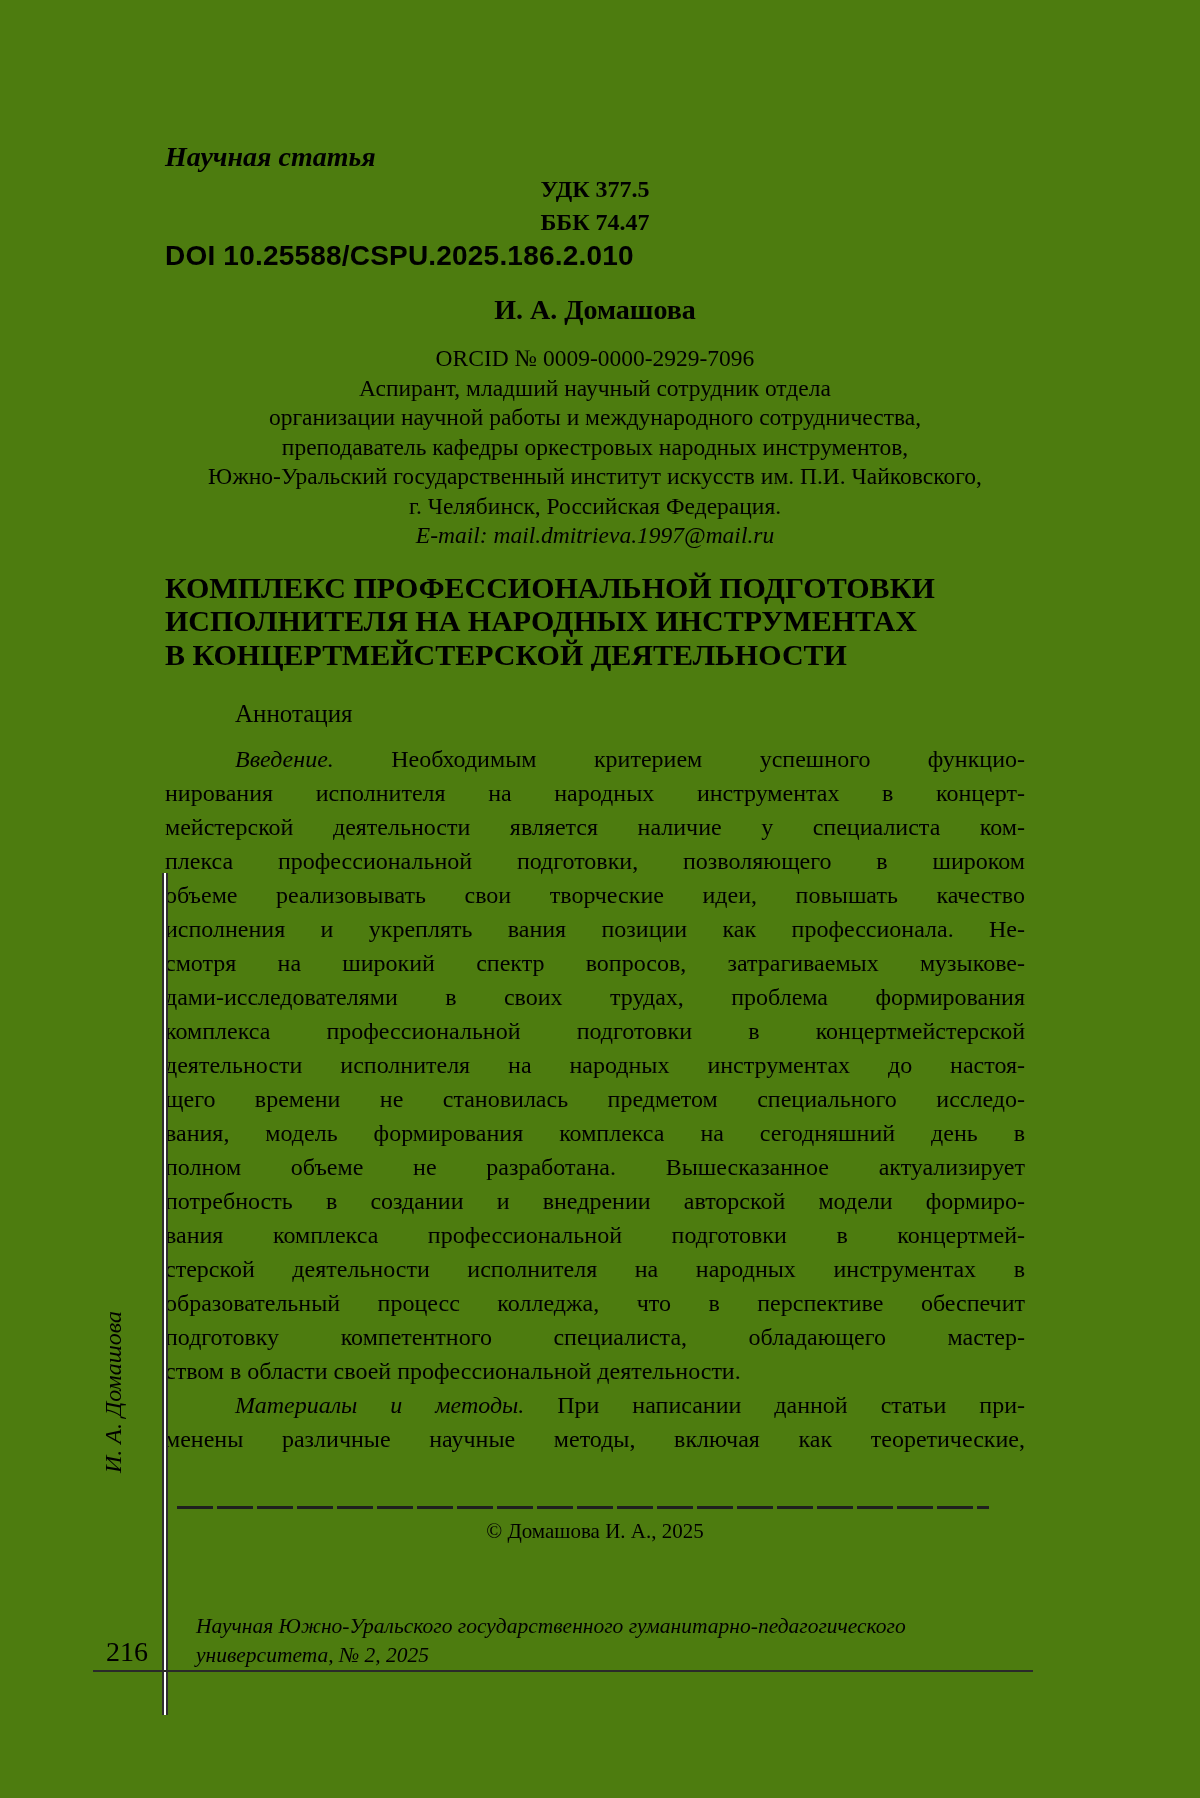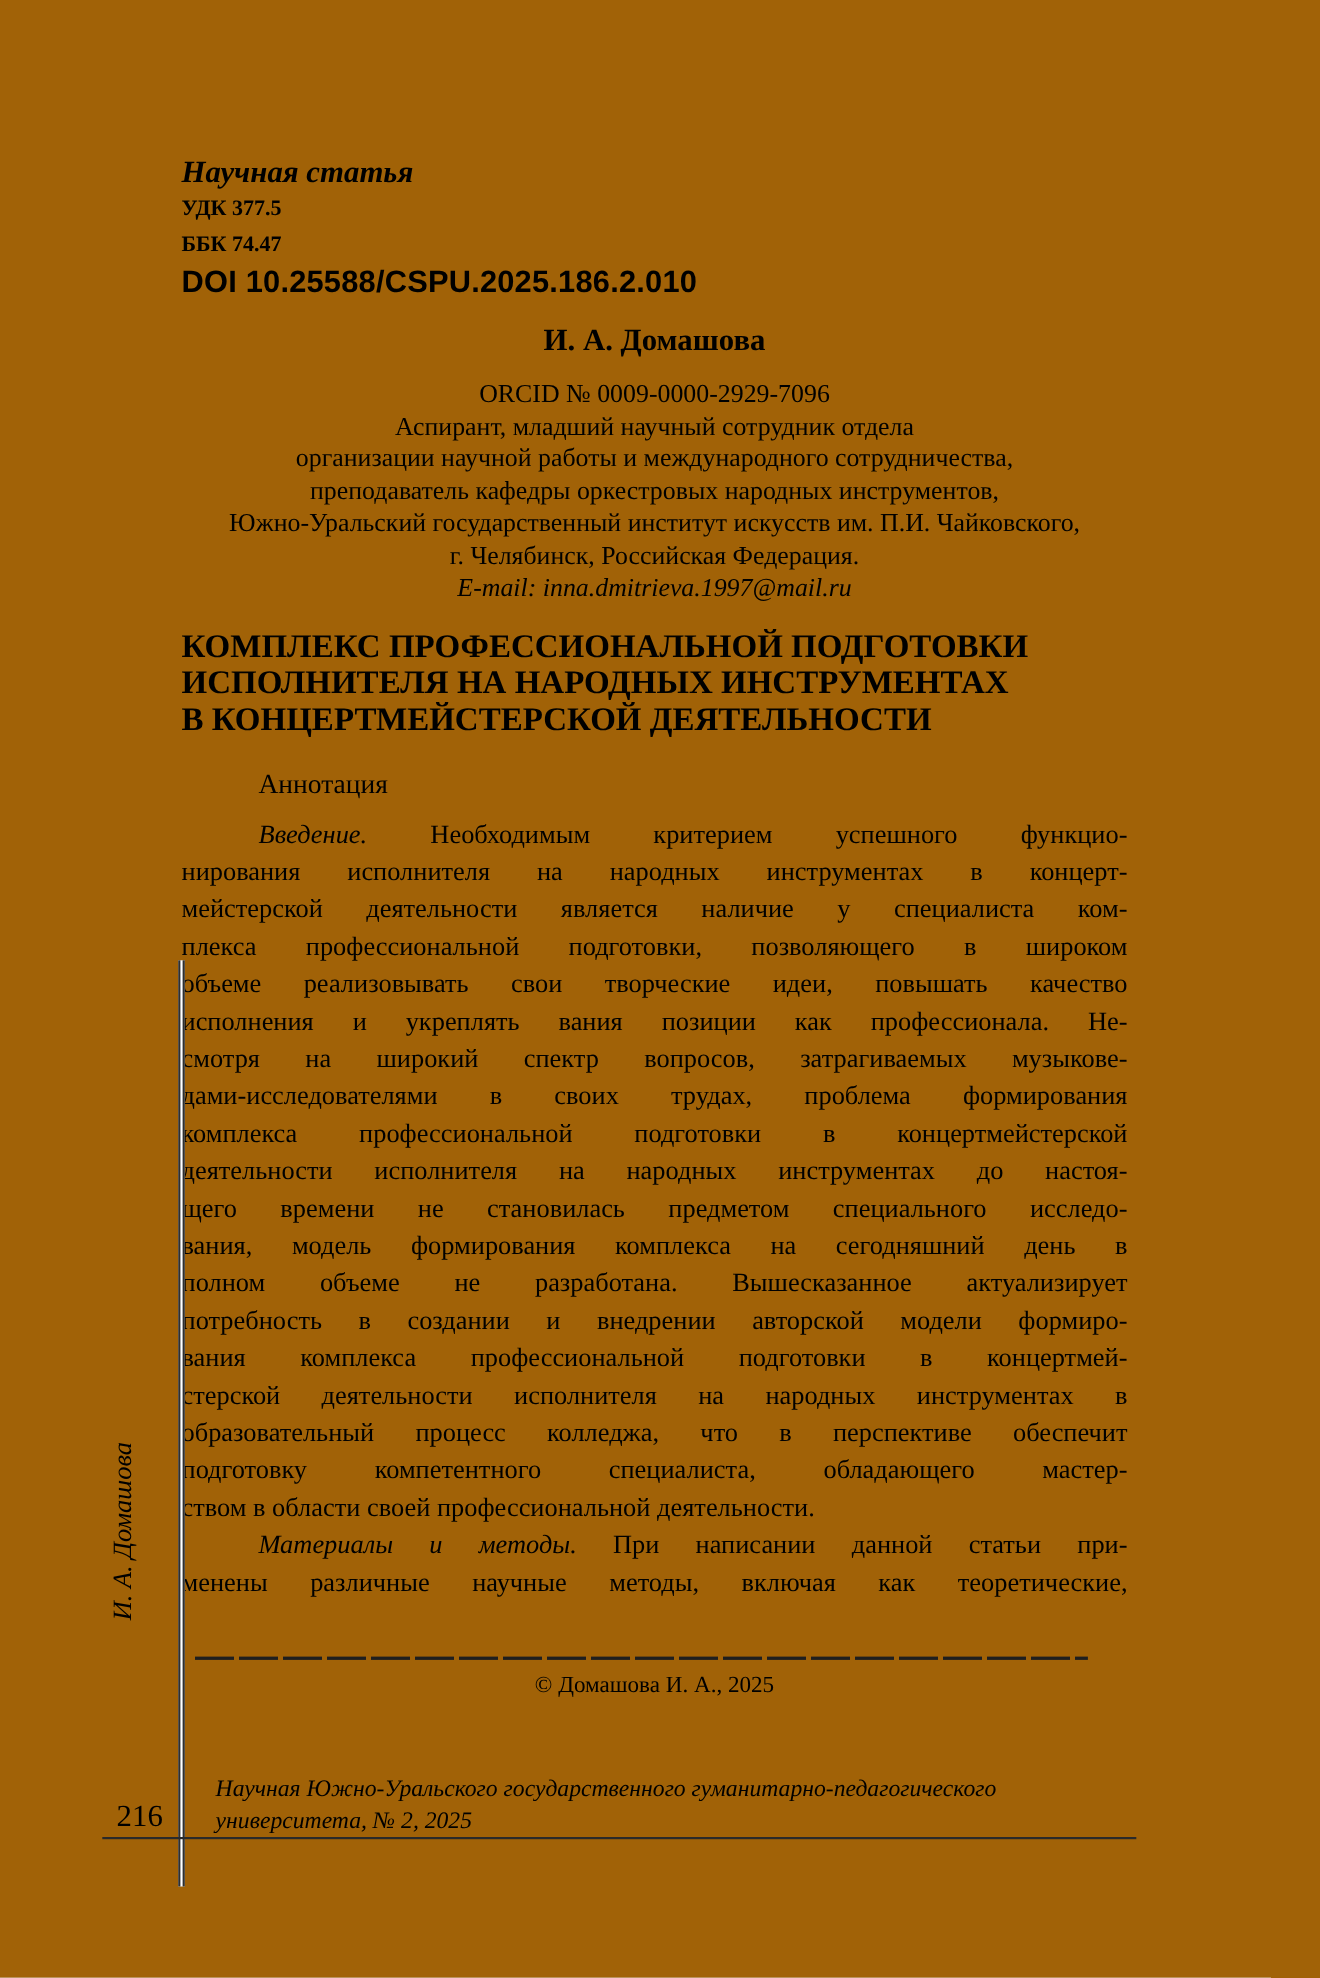--- a/index.html
+++ b/index.html
@@ -1,28 +1,28 @@
 <!DOCTYPE html>
 <html><head>
 <meta charset="utf-8">
 <style>
   html,body { margin:0; padding:0; background:#e8e8e8; }
   .page {
     position:relative;
     width:1200px; height:1798px;
-    background:#a16207;
+    background:#4d7c0f;
     font-family:"Liberation Serif", serif;
     color:#000;
     overflow:hidden;
     margin:0 auto;
   }
   .content { position:absolute; left:165px; top:0; width:860px; }
 
   .article-type { margin-top:140px; font-size:28px; font-weight:bold; font-style:italic; line-height:33px; }
-  .udc         { font-size:20px; font-weight:bold; line-height:33px; }
+  .udc         { font-size:24px; font-weight:bold; line-height:33px;text-align:center; }
   .doi         { font-family:"Liberation Sans", sans-serif; font-weight:bold; font-size:28px; line-height:34px; letter-spacing:0.2px; }
 
   .author-name  { margin-top:20px; text-align:center; font-weight:bold; font-size:28px; line-height:34px; }
   .author-block { margin-top:17px; text-align:center; font-size:23.5px; line-height:29.5px; }
   .aff-line     { }
   .email        { font-style:italic; }
 
   .title       { margin-top:20px; text-align:left; font-weight:bold; font-size:30px; line-height:33.5px; }
   .title-line  { }
 
@@ -73,21 +73,21 @@
 
     <div class="author-block">
       <div class="aff-line">ORCID № 0009-0000-2929-7096</div>
       <div>
           <div class="aff-line">Аспирант, младший научный сотрудник отдела</div>
           <div class="aff-line">организации научной работы и международного сотрудничества,</div>
           <div class="aff-line">преподаватель кафедры оркестровых народных инструментов,</div>
           <div class="aff-line">Южно-Уральский государственный институт искусств им. П.И. Чайковского,</div>
           <div class="aff-line">г. Челябинск, Российская Федерация.</div>
         </div>
-      <div class="aff-line email">E-mail: inna.dmitrieva.1997@mail.ru</div>
+      <div class="aff-line email">E-mail: mail.dmitrieva.1997@mail.ru</div>
     </div>
 
     <div class="title">
         <div class="title-line">КОМПЛЕКС ПРОФЕССИОНАЛЬНОЙ ПОДГОТОВКИ</div>
         <div class="title-line">ИСПОЛНИТЕЛЯ НА НАРОДНЫХ ИНСТРУМЕНТАХ</div>
         <div class="title-line">В КОНЦЕРТМЕЙСТЕРСКОЙ ДЕЯТЕЛЬНОСТИ</div>
       </div>
 
     <div class="annot-heading">Аннотация</div>
 

